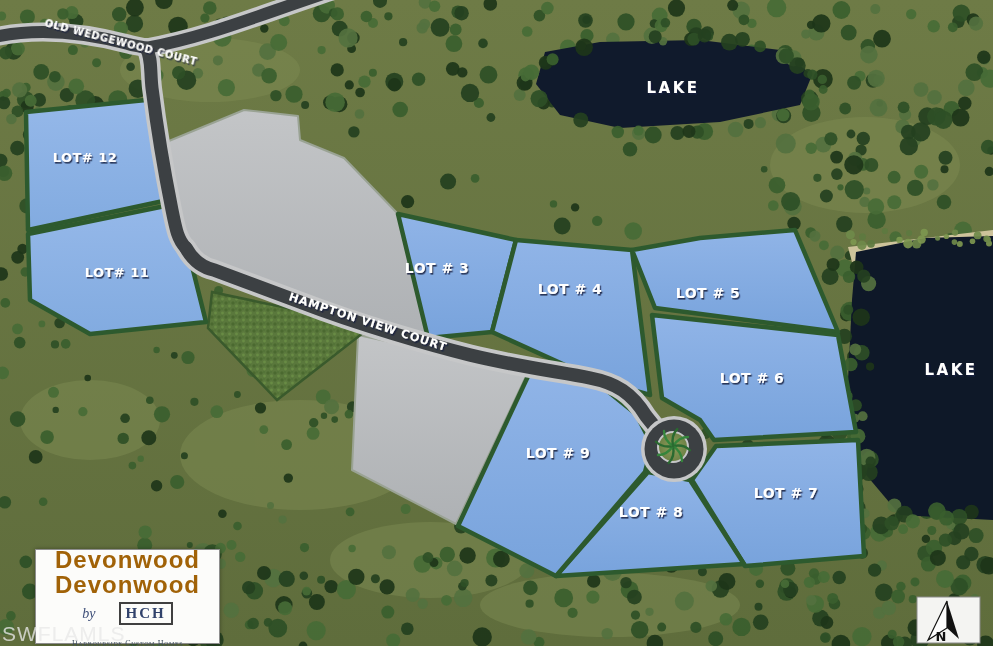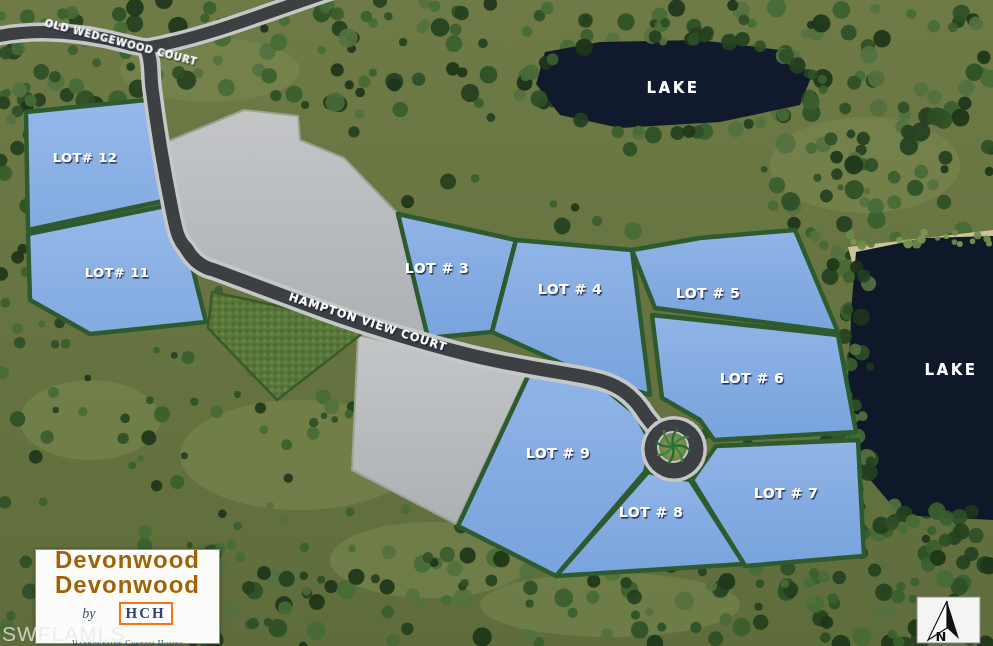--- a/index.html
+++ b/index.html
@@ -25,21 +25,21 @@
     display:flex; flex-direction:column; align-items:center; justify-content:center;
     box-shadow:0 0 4px rgba(0,0,0,.35); padding-top:2px;
   }
   .logo-title {
     font-family:Liberation Sans, sans-serif; font-weight:bold; color:#a16207;
     font-size:24px; line-height:25px; letter-spacing:1px;
   }
   .logo-byrow { display:flex; align-items:center; gap:23px; margin-top:5px; }
   .logo-by { font-family:"Liberation Serif", serif; font-style:italic; color:#3d4e78; font-size:14px; }
   .hch-box {
-    border:2px solid #f97316; color:#31426b; font-family:"Liberation Serif", serif;
+    border:2px solid #404040; color:#31426b; font-family:"Liberation Serif", serif;
     font-size:15px; font-weight:bold; letter-spacing:2px; padding:0 5px; line-height:19px;
   }
   .logo-sub {
     margin-top:14px; font-family:"Liberation Serif", serif; font-variant:small-caps;
     color:#40505e; font-size:8px; letter-spacing:0.6px;
   }
   .watermark {
     position:absolute; left:2px; bottom:0px; color:rgba(232,232,232,0.78);
     font-size:21px; letter-spacing:1px; font-family:"Liberation Sans", sans-serif;
   }

